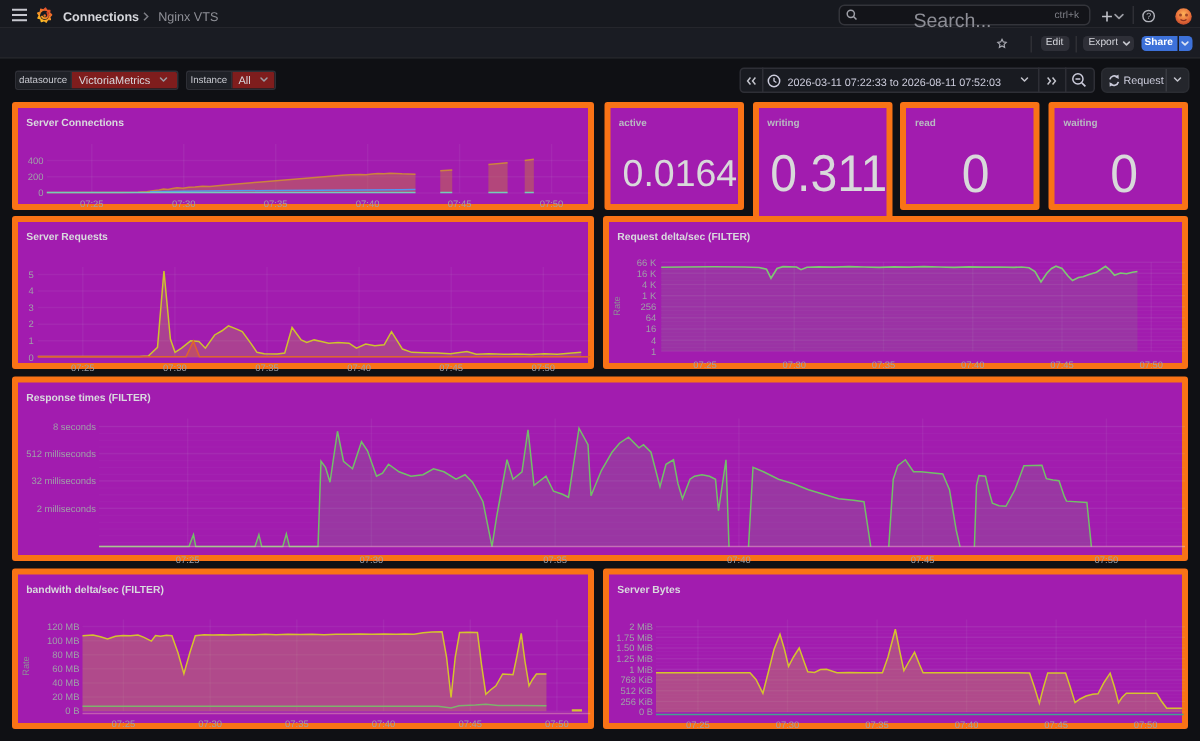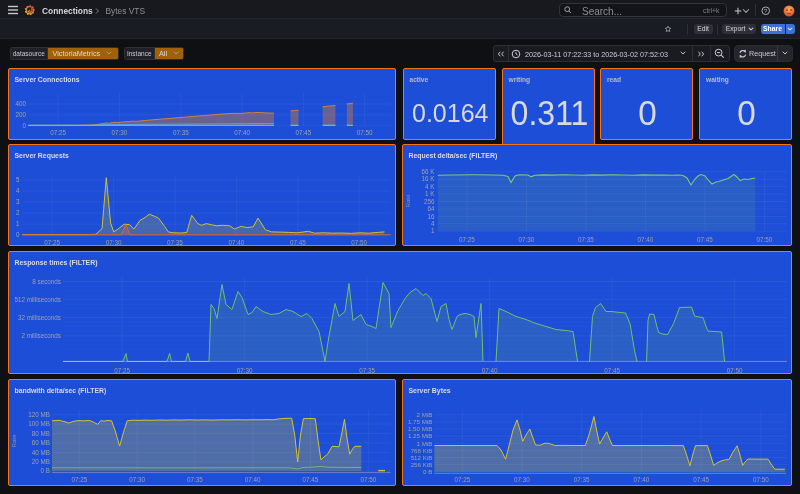--- a/index.html
+++ b/index.html
@@ -1,26 +1,26 @@
 <!DOCTYPE html>
 <html><head><meta charset="utf-8"><style>
 *{margin:0;padding:0;box-sizing:border-box;-webkit-font-smoothing:antialiased}
 html,body{width:800px;height:494px;background:#0f1014;font-family:"Liberation Sans",sans-serif;overflow:hidden}
 #app{position:relative;width:800px;height:494px}
 #app svg{position:absolute;left:0;top:0}
-.panel{position:absolute;background:#1d4ed8;border:1px solid #f97316;border-radius:2px}
+.panel{position:absolute;background:#a21caf;border:4px solid #f97316;border-radius:2px}
 .ptitle{position:absolute;left:5.5px;top:7px;font-size:6.9px;font-weight:700;color:#d9dade;white-space:nowrap}
 .txt{position:absolute;white-space:nowrap}
 .nav1{position:absolute;left:0;top:0;width:800px;height:19px;background:#17191f;border-bottom:1px solid #25262c}
 .nav2{position:absolute;left:0;top:19px;width:800px;height:20px;background:#1a1c23;border-bottom:1px solid #232429}
 .btn{position:absolute;border-radius:3px;font-size:6.8px;color:#d5d6dc;display:flex;align-items:center;justify-content:center}
 .vdiv{position:absolute;width:1px;background:#2e2f35}
 .ctl{position:absolute;border:1px solid #2e2f36;border-radius:2px;display:flex;overflow:hidden}
 .ctl .lab{background:#1f2127;color:#c9cad1;font-size:6.5px;font-weight:400;display:flex;align-items:center;border-right:1px solid #2e2f36}
-.ctl .val{background:#a16207;color:#d7d8de;font-size:7.3px;display:flex;align-items:center;position:relative}
+.ctl .val{background:#7f1d1d;color:#d7d8de;font-size:7.3px;display:flex;align-items:center;position:relative}
 .tbtn{position:absolute;border:1px solid #2e2f36;border-radius:3px;background:#191b21;color:#ccccdc;display:flex;align-items:center}
 .statval{position:absolute;color:#d8d9da;font-weight:400;text-align:center;line-height:1}
 </style></head><body>
 <div id="app">
     <div class="nav1"></div>
     <div class="nav2"></div>
     <svg width="12" height="12" viewBox="0 0 12 12" style="left:7px;top:4px">
       <line x1="1" y1="2.5" x2="11" y2="2.5" stroke="#c7c8cf" stroke-width="1.4"></line>
       <line x1="1" y1="6" x2="11" y2="6" stroke="#c7c8cf" stroke-width="1.4"></line>
       <line x1="1" y1="9.5" x2="11" y2="9.5" stroke="#c7c8cf" stroke-width="1.4"></line>
@@ -39,27 +39,27 @@
       </defs>
 <path d="M13.22,2.17 L15.44,5.52 L19.44,5.33 L18.99,9.32 L22.18,11.74 L19.27,14.51 L20.16,18.42 L16.15,18.66 L14.32,22.23 L11.09,19.85 L7.39,21.40 L6.45,17.50 L2.62,16.31 L4.41,12.71 L2.24,9.34 L5.92,7.74 L6.43,3.76 L10.27,4.90 Z" fill="url(#glg)" stroke="url(#glg)" stroke-width="1.6" stroke-linejoin="round"></path>
 <circle cx="12" cy="12.5" r="6.3" fill="#181a20"></circle>
 <path d="M 15.8 8.9 A 4.6 4.6 0 1 1 8.3 14.1" fill="none" stroke="url(#glg2)" stroke-width="2.6" stroke-linecap="round"></path>
 <circle cx="12.2" cy="12.6" r="1.7" fill="url(#glg2)"></circle>
 </svg>
     <div class="txt" style="left:42px;top:5.5px;font-size:8.4px;font-weight:700;color:#d4d5da">Connections</div>
     <svg width="8" height="8" viewBox="0 0 8 8" style="left:93px;top:7px">
       <polyline points="3,1.5 5.5,4 3,6.5" fill="none" stroke="#7b7c83" stroke-width="1"></polyline>
     </svg>
-    <div class="txt" style="left:105.5px;top:5.5px;font-size:8.4px;color:#8e8f96">Bytes VTS</div>
+    <div class="txt" style="left:105.5px;top:5.5px;font-size:8.4px;color:#8e8f96">Nginx VTS</div>
     <div style="position:absolute;left:559px;top:3px;width:168px;height:13.5px;background:#131419;border:1px solid #33343a;border-radius:4px"></div>
     <svg width="8" height="8" viewBox="0 0 8 8" style="left:564px;top:6px">
       <circle cx="3.2" cy="3.2" r="2.4" fill="none" stroke="#9fa0a8" stroke-width="1"></circle>
       <line x1="5" y1="5" x2="7" y2="7" stroke="#9fa0a8" stroke-width="1"></line>
     </svg>
-    <div class="txt" style="left:582px;top:6px;font-size:10px;color:#8d8e96">Search...</div>
+    <div class="txt" style="left:609px;top:6px;font-size:13px;color:#8d8e96">Search...</div>
     <div class="txt" style="left:703px;top:6.5px;font-size:6.8px;color:#7f8088">ctrl+k</div>
     <svg width="8" height="8" viewBox="0 0 9 9" style="left:733.5px;top:6.5px">
       <line x1="4.5" y1="0.8" x2="4.5" y2="8.2" stroke="#c0c1c8" stroke-width="1.2"></line>
       <line x1="0.8" y1="4.5" x2="8.2" y2="4.5" stroke="#c0c1c8" stroke-width="1.2"></line>
     </svg>
     <svg width="10" height="10" viewBox="0 0 10 10" style="left:741px;top:5.5px">
       <polyline points="2.4,3.7 5,6.3 7.6,3.7" fill="none" stroke="#9b9ca3" stroke-width="1.1" stroke-linecap="round" stroke-linejoin="round"></polyline>
     </svg>
     <div class="vdiv" style="left:755px;top:4px;height:12px"></div>
     <svg width="9.5" height="9.5" viewBox="0 0 11 11" style="left:760.5px;top:5.8px">
@@ -115,21 +115,21 @@
     <div class="vdiv" style="left:691.5px;top:45px;height:16.5px;background:#2e2f36"></div>
     <div class="vdiv" style="left:709.5px;top:45px;height:16.5px;background:#2e2f36"></div>
     <svg width="10" height="10" viewBox="0 0 10 10" style="left:495.5px;top:48.8px">
       <polyline points="4.3,2.7 2.4,5 4.3,7.3" fill="none" stroke="#c2c3cb" stroke-width="1.0"></polyline>
       <polyline points="7.6,2.7 5.7,5 7.6,7.3" fill="none" stroke="#c2c3cb" stroke-width="1.0"></polyline>
     </svg>
     <svg width="10" height="10" viewBox="0 0 10 10" style="left:511px;top:48.5px">
       <circle cx="5" cy="5" r="3.8" fill="none" stroke="#ccccdc" stroke-width="1"></circle>
       <polyline points="5,2.8 5,5 6.6,6" fill="none" stroke="#ccccdc" stroke-width="0.9"></polyline>
     </svg>
-    <div class="txt" style="left:525px;top:49.5px;font-size:7.2px;color:#ccccdc">2026-03-11 07:22:33 to 2026-03-02 07:52:03</div>
+    <div class="txt" style="left:525px;top:49.5px;font-size:7.2px;color:#ccccdc">2026-03-11 07:22:33 to 2026-08-11 07:52:03</div>
     <svg width="10" height="10" viewBox="0 0 10 10" style="left:678px;top:48.3px">
       <polyline points="3.0,4.0 5,6.0 7.0,4.0" fill="none" stroke="#c2c3cb" stroke-width="1.0" stroke-linecap="round" stroke-linejoin="round"></polyline>
     </svg>
     <svg width="10" height="10" viewBox="0 0 10 10" style="left:696px;top:48.8px">
       <polyline points="2.4,2.7 4.3,5 2.4,7.3" fill="none" stroke="#c2c3cb" stroke-width="1.0"></polyline>
       <polyline points="5.7,2.7 7.6,5 5.7,7.3" fill="none" stroke="#c2c3cb" stroke-width="1.0"></polyline>
     </svg>
     <svg width="11" height="11" viewBox="0 0 11 11" style="left:714px;top:48px">
       <circle cx="4.6" cy="4.6" r="3.4" fill="none" stroke="#ccccdc" stroke-width="1"></circle>
       <line x1="3" y1="4.6" x2="6.2" y2="4.6" stroke="#ccccdc" stroke-width="1"></line>

